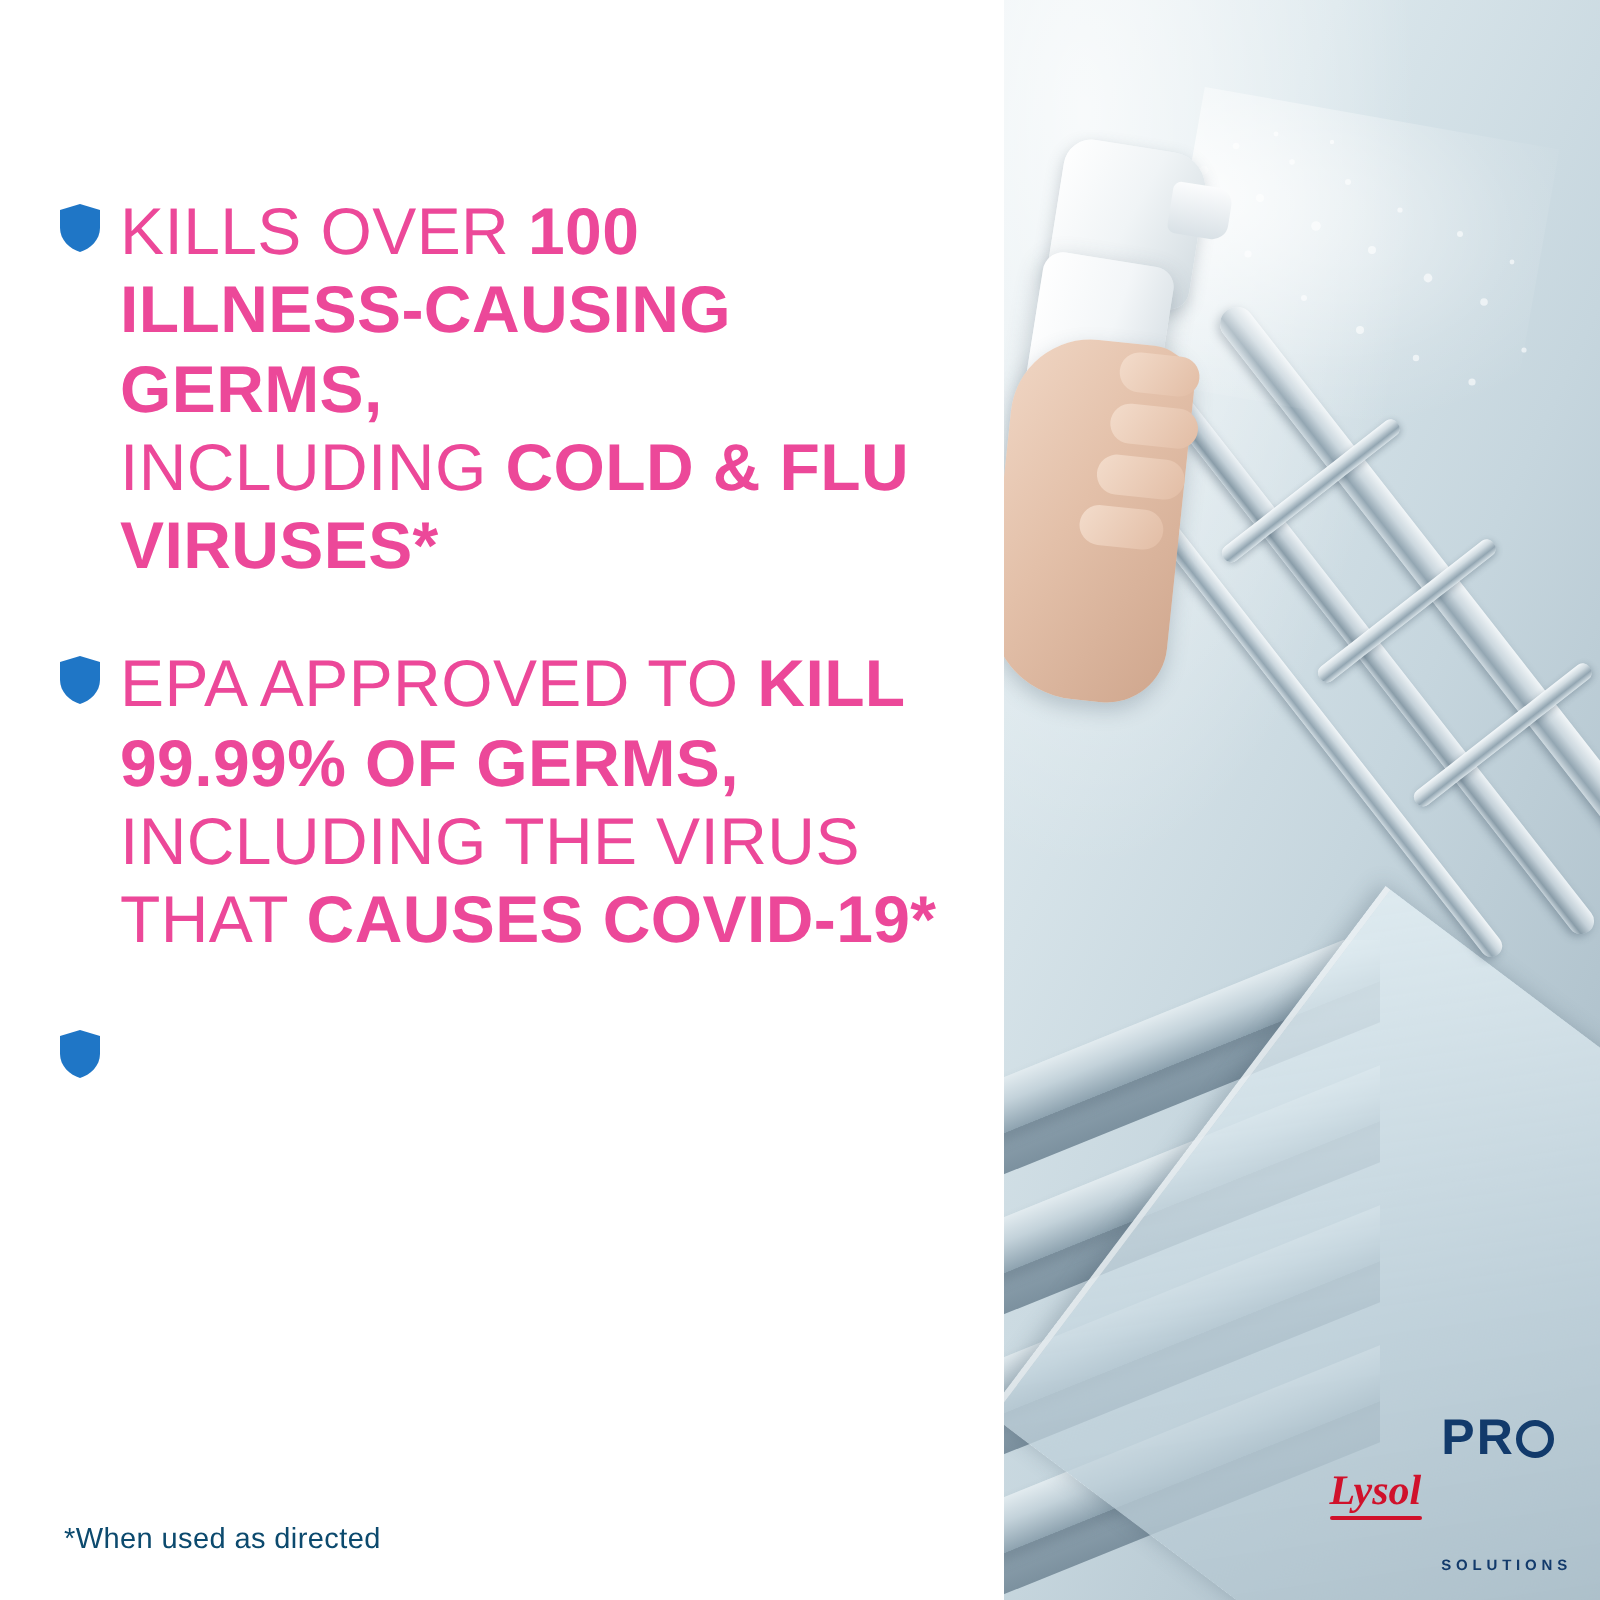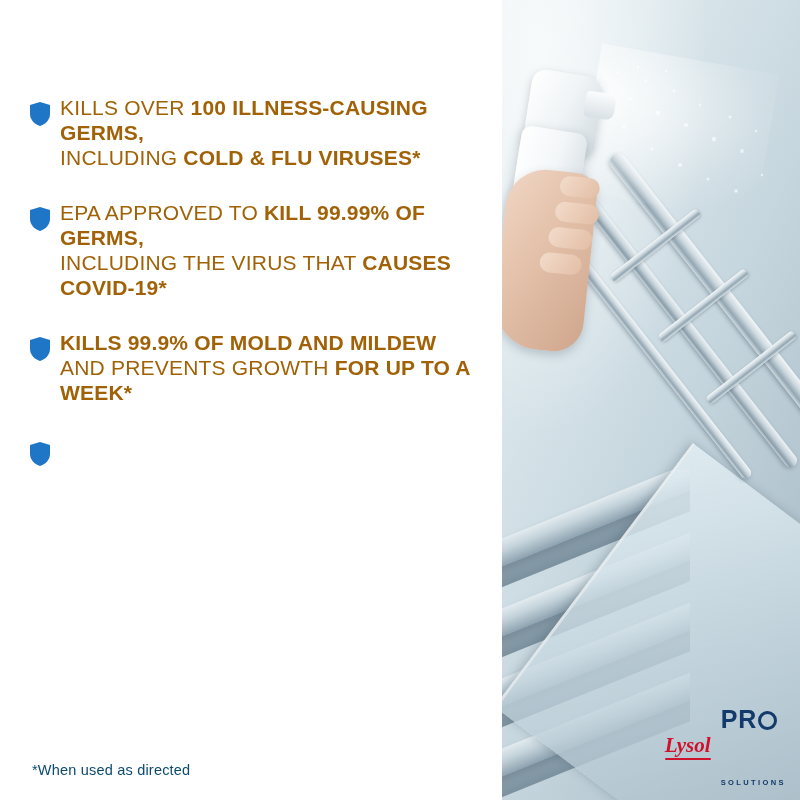--- a/index.html
+++ b/index.html
@@ -39,24 +39,24 @@
   }
   .shield-icon {
     flex: 0 0 auto;
     width: 20px;
     height: 24px;
     margin-top: 6px;
     margin-right: 10px;
   }
   .shield-icon svg { display: block; }
   .bullet-text {
-    font-size: 21px;
+    font-size: 33px;
     line-height: 1.19;
     letter-spacing: 0.2px;
-    color: #a16207;
+    color: #ec4899;
     font-weight: 400;
     text-transform: uppercase;
   }
   .bullet-text b {
     font-weight: 700;
   }
   .footnote {
     position: absolute;
     left: 32px;
     bottom: 22px;
@@ -337,30 +337,20 @@
           <svg viewBox="0 0 20 24" width="20" height="24" aria-hidden="true">
             <path d="M10 0 L20 3 L20 12 C20 18 15 22.5 10 24 C5 22.5 0 18 0 12 L0 3 Z" fill="#1f76c6"></path>
           </svg>
         </span>
         <div class="bullet-text">
           <span>EPA APPROVED TO </span><b>KILL 99.99% OF GERMS,</b><br>
           <span>INCLUDING THE VIRUS THAT </span><b>CAUSES COVID-19*</b>
         </div>
       </div>
 
-      <div class="bullet-row">
-        <span class="shield-icon">
-          <svg viewBox="0 0 20 24" width="20" height="24" aria-hidden="true">
-            <path d="M10 0 L20 3 L20 12 C20 18 15 22.5 10 24 C5 22.5 0 18 0 12 L0 3 Z" fill="#1f76c6"></path>
-          </svg>
-        </span>
-        <div class="bullet-text">
-          <b>KILLS 99.9% OF MOLD AND MILDEW</b><span> AND PREVENTS GROWTH </span><b>FOR UP TO A WEEK*</b>
-        </div>
-      </div>
 
       <div class="bullet-row">
         <span class="shield-icon">
           <svg viewBox="0 0 20 24" width="20" height="24" aria-hidden="true">
             <path d="M10 0 L20 3 L20 12 C20 18 15 22.5 10 24 C5 22.5 0 18 0 12 L0 3 Z" fill="#1f76c6"></path>
           </svg>
         </span>
       </div>
 
     </div>

